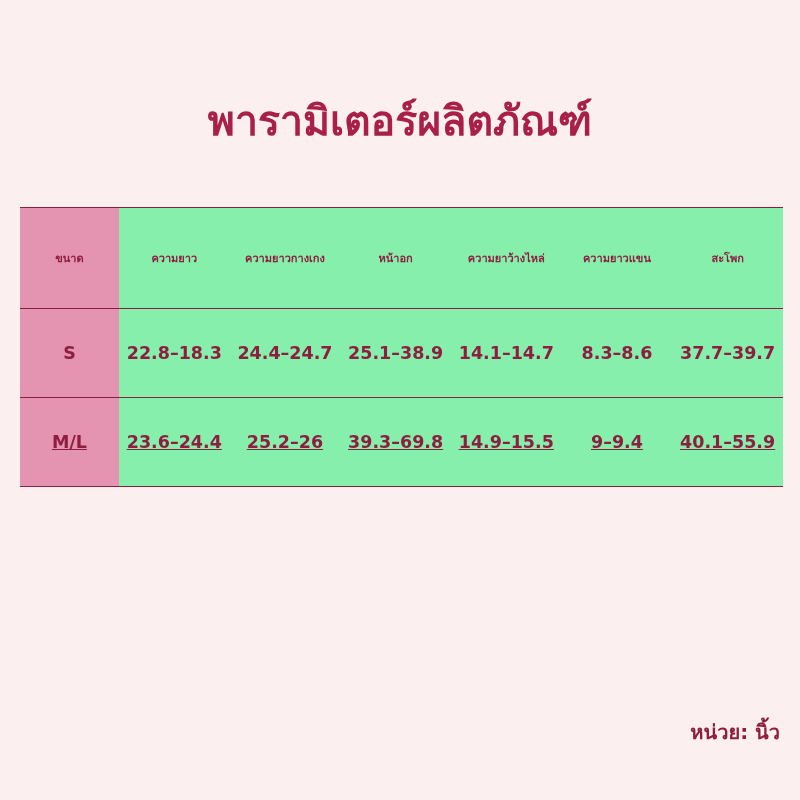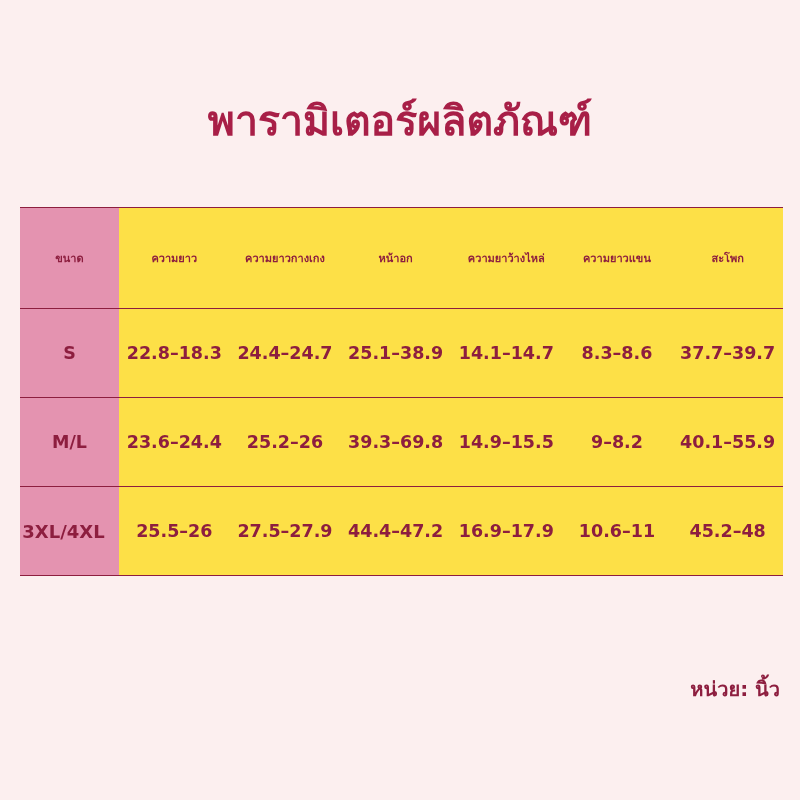--- a/index.html
+++ b/index.html
@@ -53,21 +53,21 @@
   table.size-table tr.header-row {
     height: 101px;
   }
   table.size-table td,
   table.size-table th {
     border-top: 1.4px solid #8d1e3f;
     border-bottom: 1.4px solid #8d1e3f;
     padding: 0;
     text-align: center;
     vertical-align: middle;
-    background: #fde047;
+    background: #86efac;
     color: #8d1e3f;
     font-size: 17.5px;
     font-weight: 600;
     white-space: nowrap;
   }
   table.size-table tr.header-row th {
     font-size: 11px;
     font-weight: 700;
   }
   
@@ -86,26 +86,27 @@
     display: inline-block;
     width: 110px;
     margin-left: -12px;
   }
   .col-d { width: 96.2px; }
 
   
   table.size-table tr + tr td,
   table.size-table tr + tr th {
     border-top: none;
+    text-decoration: underline;
   }
 
   
   .unit-note {
     position: absolute;
-    top: 673px;
+    top: 716px;
     right: 20px;
     font-size: 20px;
     font-weight: 700;
     color: #8d1e3f;
     white-space: nowrap;
   }
 </style>
 </head>
 <body>
 
@@ -135,33 +136,22 @@
           <td class="col-d">14.1–14.7</td>
           <td class="col-d">8.3–8.6</td>
           <td class="col-d">37.7–39.7</td>
         </tr>
         <tr>
           <td class="col-size">M/L</td>
           <td class="col-d">23.6–24.4</td>
           <td class="col-d">25.2–26</td>
           <td class="col-d">39.3–69.8</td>
           <td class="col-d">14.9–15.5</td>
-          <td class="col-d">9–8.2</td>
+          <td class="col-d">9–9.4</td>
           <td class="col-d">40.1–55.9</td>
-        </tr>
-        <tr>
-          <td class="col-size overflow-label">
-            <span>3XL/4XL</span>
-          </td>
-          <td class="col-d">25.5–26</td>
-          <td class="col-d">27.5–27.9</td>
-          <td class="col-d">44.4–47.2</td>
-          <td class="col-d">16.9–17.9</td>
-          <td class="col-d">10.6–11</td>
-          <td class="col-d">45.2–48</td>
         </tr>
       </tbody>
     </table>
   </div>
 
   <div class="unit-note">หน่วย: นิ้ว</div>
 
 </div>
 
 </body></html>

